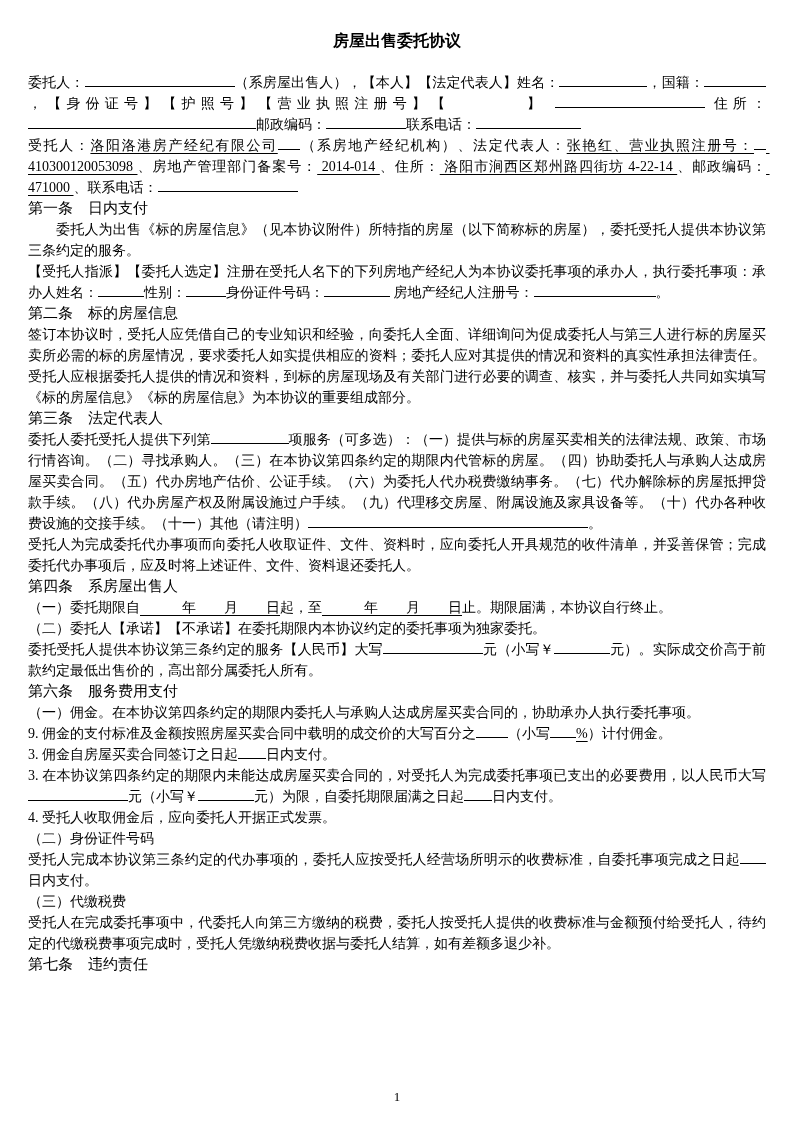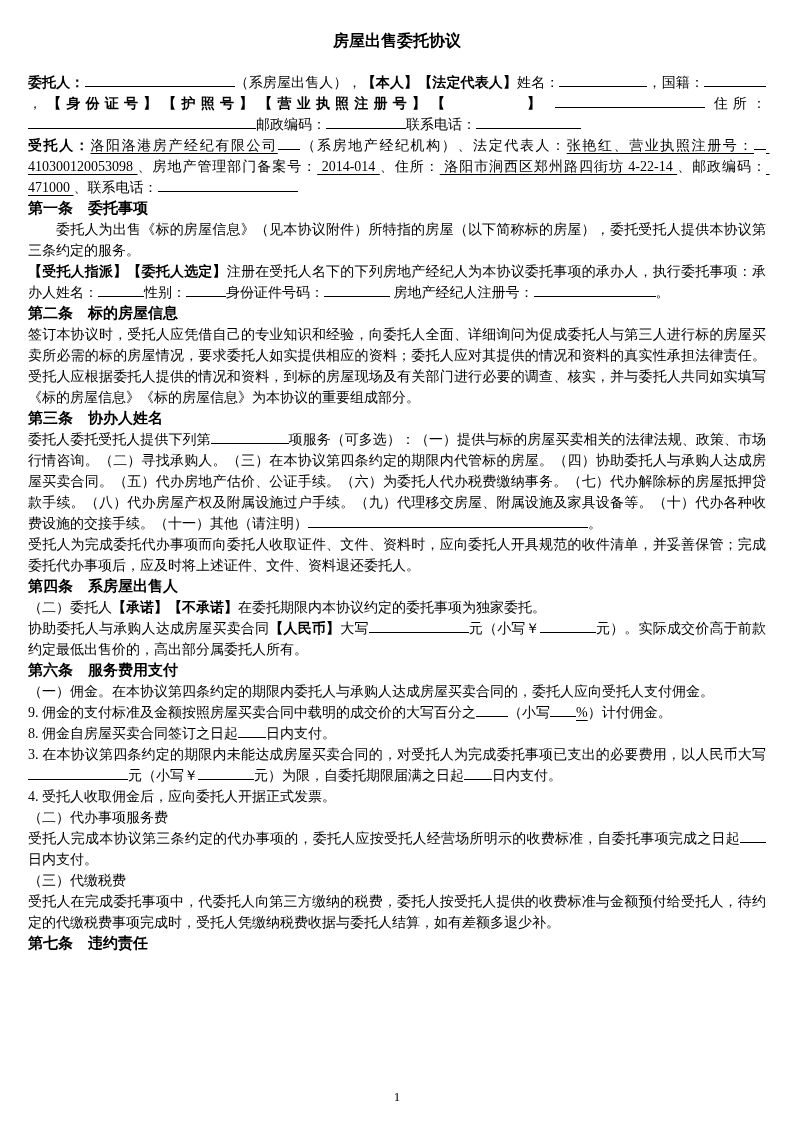--- a/index.html
+++ b/index.html
@@ -20,21 +20,21 @@
     text-align:center;
     font-weight:bold;
     font-size:16px;
     line-height:22px;
     margin-bottom:20px;
   }
   .para{text-align:justify;}
   .para.h{font-weight:bold;font-size:15px;}
   .para.ind{text-indent:2em;}
   .seg{white-space:pre-wrap;}
-  .b{font-weight:bold;}
+  .b{font-weight:normal;}
   .u{text-decoration:underline;text-underline-offset:3px;}
   .blank{
     display:inline-block;
     height:1em;
     border-bottom:1px solid #000;
     vertical-align:baseline;
   }
   .pageno{
     position:absolute;
     left:0;bottom:16px;width:100%;
@@ -43,37 +43,38 @@
   }
 </style>
 </head>
 <body>
 
 <div class="page">
   <div class="title">房屋出售委托协议</div>
   <div id="doc-body">
       <div class="para p"><span class="seg b">委托人：</span><span class="blank" style="width: 150px;"></span><span class="seg">（系房屋出售人），</span><span class="seg b">【本人】【法定代表人】</span><span class="seg">姓名：</span><span class="blank" style="width: 88px;"></span><span class="seg">，国籍：</span><span class="blank" style="width: 62px;"></span><span class="seg">，</span><span class="seg b">【身份证号】【护照号】【营业执照注册号】【　　　　】</span><span class="seg"> </span><span class="blank" style="width: 150px;"></span><span class="seg"> 住所：</span><span class="blank" style="width: 228px;"></span><span class="seg">邮政编码：</span><span class="blank" style="width: 80px;"></span><span class="seg">联系电话：</span><span class="blank" style="width: 105px;"></span></div>
       <div class="para p"><span class="seg b">受托人：</span><span class="seg u">洛阳洛港房产经纪有限公司</span><span class="blank" style="width: 22px;"></span><span class="seg">（系房地产经纪机构）、法定代表人：</span><span class="seg u">张艳红、营业执照注册号：</span><span class="blank" style="width: 12px;"></span><span class="seg u"> 410300120053098 </span><span class="seg">、房地产管理部门备案号：</span><span class="seg u"> 2014-014 </span><span class="seg">、住所：</span><span class="seg u"> 洛阳市涧西区郑州路四街坊 4-22-14 </span><span class="seg">、邮政编码：</span><span class="seg u"> 471000 </span><span class="seg">、联系电话：</span><span class="blank" style="width: 140px;"></span></div>
-      <div class="para h"><span class="seg b">第一条　委托事项</span></div>
+      <div class="para h"><span class="seg b">第一条　日内支付</span></div>
       <div class="para p ind"><span class="seg">委托人为出售《标的房屋信息》（见本协议附件）所特指的房屋（以下简称标的房屋），委托受托人提供本协议第三条约定的服务。</span></div>
       <div class="para p"><span class="seg b">【受托人指派】【委托人选定】</span><span class="seg">注册在受托人名下的下列房地产经纪人为本协议委托事项的承办人，执行委托事项：承办人姓名：</span><span class="blank" style="width: 46px;"></span><span class="seg">性别：</span><span class="blank" style="width: 40px;"></span><span class="seg">身份证件号码：</span><span class="blank" style="width: 66px;"></span><span class="seg"> 房地产经纪人注册号：</span><span class="blank" style="width: 122px;"></span><span class="seg">。</span></div>
       <div class="para h"><span class="seg b">第二条　标的房屋信息</span></div>
       <div class="para p"><span class="seg">签订本协议时，受托人应凭借自己的专业知识和经验，向委托人全面、详细询问为促成委托人与第三人进行标的房屋买卖所必需的标的房屋情况，要求委托人如实提供相应的资料；委托人应对其提供的情况和资料的真实性承担法律责任。受托人应根据委托人提供的情况和资料，到标的房屋现场及有关部门进行必要的调查、核实，并与委托人共同如实填写《标的房屋信息》《标的房屋信息》为本协议的重要组成部分。</span></div>
-      <div class="para h"><span class="seg b">第三条　协办人姓名</span></div>
+      <div class="para h"><span class="seg b">第三条　法定代表人</span></div>
       <div class="para p"><span class="seg">委托人委托受托人提供下列第</span><span class="blank" style="width: 78px;"></span><span class="seg">项服务（可多选）：（一）提供与标的房屋买卖相关的法律法规、政策、市场行情咨询。（二）寻找承购人。（三）在本协议第四条约定的期限内代管标的房屋。（四）协助委托人与承购人达成房屋买卖合同。（五）代办房地产估价、公证手续。（六）为委托人代办税费缴纳事务。（七）代办解除标的房屋抵押贷款手续。（八）代办房屋产权及附属设施过户手续。（九）代理移交房屋、附属设施及家具设备等。（十）代办各种收费设施的交接手续。（十一）其他（请注明）</span><span class="blank" style="width: 280px;"></span><span class="seg">。</span></div>
       <div class="para p"><span class="seg">受托人为完成委托代办事项而向委托人收取证件、文件、资料时，应向委托人开具规范的收件清单，并妥善保管；完成委托代办事项后，应及时将上述证件、文件、资料退还委托人。</span></div>
       <div class="para h"><span class="seg b">第四条　系房屋出售人</span></div>
+      <div class="para p"><span class="seg">（一）委托期限自</span><span class="seg u">　　　年　　月　　日</span><span class="seg">起，至</span><span class="seg u">　　　年　　月　　日</span><span class="seg">止。期限届满，本协议自行终止。</span></div>
       <div class="para p"><span class="seg">（二）委托人</span><span class="seg b">【承诺】【不承诺】</span><span class="seg">在委托期限内本协议约定的委托事项为独家委托。</span></div>
-      <div class="para p"><span class="seg">协助委托人与承购人达成房屋买卖合同</span><span class="seg b">【人民币】</span><span class="seg">大写</span><span class="blank" style="width: 100px;"></span><span class="seg">元（小写￥</span><span class="blank" style="width: 56px;"></span><span class="seg">元）。实际成交价高于前款约定最低出售价的，高出部分属委托人所有。</span></div>
+      <div class="para p"><span class="seg">委托受托人提供本协议第三条约定的服务</span><span class="seg b">【人民币】</span><span class="seg">大写</span><span class="blank" style="width: 100px;"></span><span class="seg">元（小写￥</span><span class="blank" style="width: 56px;"></span><span class="seg">元）。实际成交价高于前款约定最低出售价的，高出部分属委托人所有。</span></div>
       <div class="para h"><span class="seg b">第六条　服务费用支付</span></div>
-      <div class="para p"><span class="seg">（一）佣金。在本协议第四条约定的期限内委托人与承购人达成房屋买卖合同的，委托人应向受托人支付佣金。</span></div>
+      <div class="para p"><span class="seg">（一）佣金。在本协议第四条约定的期限内委托人与承购人达成房屋买卖合同的，协助承办人执行委托事项。</span></div>
       <div class="para p"><span class="seg">9. 佣金的支付标准及金额按照房屋买卖合同中载明的成交价的大写百分之</span><span class="blank" style="width: 32px;"></span><span class="seg">（小写</span><span class="blank" style="width: 26px;"></span><span class="seg u">%</span><span class="seg">）计付佣金。</span></div>
-      <div class="para p"><span class="seg">8. 佣金自房屋买卖合同签订之日起</span><span class="blank" style="width: 28px;"></span><span class="seg">日内支付。</span></div>
+      <div class="para p"><span class="seg">3. 佣金自房屋买卖合同签订之日起</span><span class="blank" style="width: 28px;"></span><span class="seg">日内支付。</span></div>
       <div class="para p"><span class="seg">3. 在本协议第四条约定的期限内未能达成房屋买卖合同的，对受托人为完成委托事项已支出的必要费用，以人民币大写</span><span class="blank" style="width: 100px;"></span><span class="seg">元（小写￥</span><span class="blank" style="width: 56px;"></span><span class="seg">元）为限，自委托期限届满之日起</span><span class="blank" style="width: 28px;"></span><span class="seg">日内支付。</span></div>
       <div class="para p"><span class="seg">4. 受托人收取佣金后，应向委托人开据正式发票。</span></div>
-      <div class="para p"><span class="seg">（二）代办事项服务费</span></div>
+      <div class="para p"><span class="seg">（二）身份证件号码</span></div>
       <div class="para p"><span class="seg">受托人完成本协议第三条约定的代办事项的，委托人应按受托人经营场所明示的收费标准，自委托事项完成之日起</span><span class="blank" style="width: 26px;"></span><span class="seg">日内支付。</span></div>
       <div class="para p"><span class="seg">（三）代缴税费</span></div>
       <div class="para p"><span class="seg">受托人在完成委托事项中，代委托人向第三方缴纳的税费，委托人按受托人提供的收费标准与金额预付给受托人，待约定的代缴税费事项完成时，受托人凭缴纳税费收据与委托人结算，如有差额多退少补。</span></div>
       <div class="para h"><span class="seg b">第七条　违约责任</span></div>
     </div>
   <div class="pageno">1</div>
 </div>
 
 </body></html>

